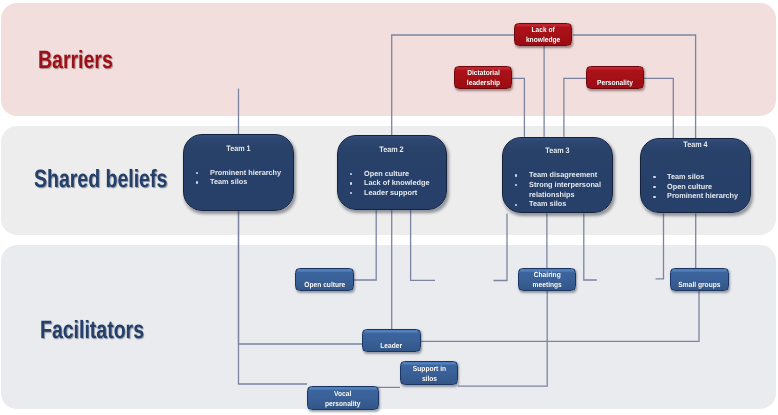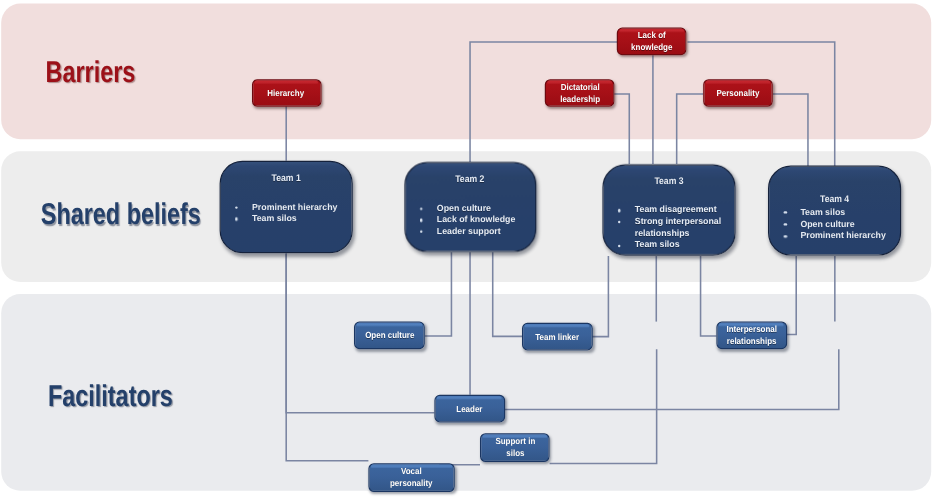--- a/index.html
+++ b/index.html
@@ -10,21 +10,21 @@
   .band{position:absolute;left:1px;width:775px;border-radius:16px;}
   #band-barriers{top:3px;height:112.5px;background:#f1dedd;}
   #band-shared{top:125.5px;height:109px;background:#ededed;}
   #band-facil{top:244.5px;height:164.5px;background:#eaebee;}
   .band-title{position:absolute;font-weight:bold;font-size:25px;line-height:20px;
       transform:scaleX(.78) translateZ(0);transform-origin:0 0;white-space:nowrap;}
   #title-barriers{color:#9c1018;text-shadow:1.2px 1.2px 1px rgba(150,110,110,.75);}
   #title-shared,#title-facil{color:#24406a;text-shadow:1.2px 1.2px 1px rgba(120,126,140,.8);}
   #svg-links{position:absolute;left:0;top:0;width:778px;height:415px;pointer-events:none;}
   .node{position:absolute;box-sizing:border-box;}
-  .pill{border-radius:4.5px;display:flex;align-items:center;justify-content:center;
+  .pill{border-radius:4.5px;display:flex;align-items:flex-end;justify-content:center;
         text-align:center;color:#ffffff;font-weight:bold;font-size:7.4px;
         -webkit-font-smoothing:antialiased;position:absolute;}
   .pill::before{content:"";position:absolute;left:1.4px;right:1.4px;top:0.2px;height:3.2px;
         border-radius:2.6px 2.6px 1px 1px;pointer-events:none;}
   .pill .lbl{display:block;white-space:pre-line;line-height:10px;padding-top:1.4px;
         transform:scaleX(.9) translateZ(0);text-shadow:0 .4px .5px rgba(0,0,0,.4);}
   .red{background:linear-gradient(180deg,#ae1219 0%,#a71017 45%,#9a0c13 100%);
        border:1px solid #6d0a10;
        box-shadow:1px 1.5px 2.2px rgba(40,10,10,.42);}
   .red::before{background:linear-gradient(180deg,#c0222b 0%,#c4262e 45%,#b2171f 100%);}
@@ -77,44 +77,41 @@
       <polyline points="546.9,213.4 546.9,268"></polyline>
       <polyline points="583.8,213.4 583.8,280 597,280"></polyline>
       <polyline points="663.5,213.4 663.5,278.8 655.5,278.8"></polyline>
       <polyline points="695.7,213.4 695.7,268"></polyline>
       <polyline points="547.2,291 547.2,386.2 458,386.2"></polyline>
       <polyline points="420.5,341.3 699,341.3 699,291"></polyline>
       <polyline points="366,387.3 400,387.3"></polyline>
     </g>
   </svg>
 
-  <div class="node pill red" style="left:209.5px;top:65.5px;width:58px;height:23px">
-    <span class="lbl">Hierarchy</span>
-  </div>
   <div class="node pill red" style="left:514px;top:22.5px;width:58px;height:23px">
     <span class="lbl">Lack of
 knowledge</span>
   </div>
   <div class="node pill red" style="left:454px;top:65.5px;width:58px;height:23px">
     <span class="lbl">Dictatorial
 leadership</span>
   </div>
   <div class="node pill red" style="left:586px;top:65.5px;width:58px;height:23px">
     <span class="lbl">Personality</span>
   </div>
 
   <div class="node pill blue" style="left:295px;top:267.5px;width:59px;height:23px">
     <span class="lbl">Open culture</span>
   </div>
-  <div class="node pill blue" style="left:435px;top:268.5px;width:58.5px;height:23px">
-    <span class="lbl">Team linker</span>
+  <div class="node pill blue" style="left:517.5px;top:268px;width:58.5px;height:23px">
+    <span class="lbl">Chairing
+meetings</span>
   </div>
-  <div class="node pill blue" style="left:597px;top:268px;width:58.5px;height:23px">
-    <span class="lbl">Interpersonal
-relationships</span>
+  <div class="node pill blue" style="left:670px;top:268px;width:59px;height:23px">
+    <span class="lbl">Small groups</span>
   </div>
   <div class="node pill blue" style="left:362px;top:329px;width:58.5px;height:23px">
     <span class="lbl">Leader</span>
   </div>
   <div class="node pill blue" style="left:307px;top:386px;width:72px;height:23.5px">
     <span class="lbl">Vocal
 personality</span>
   </div>
   <div class="node pill blue" style="left:400px;top:361px;width:58px;height:23.5px">
     <span class="lbl">Support in
@@ -154,21 +151,21 @@
         </li>
       <li>
           <span class="bt">Strong interpersonal relationships</span>
         </li>
       <li>
           <span class="bt">Team silos</span>
         </li>
     </ul>
   </div>
   <div class="team" style="left:640.2px;top:138.4px;width:110.7px;height:75px">
-    <div class="tname" style="top:22px"><span>Team 4</span></div>
+    <div class="tname" style="top:1px"><span>Team 4</span></div>
     <ul style="left:8.3px;top:28.6px;right:4px">
       <li>
           <span class="bt">Team silos</span>
         </li>
       <li>
           <span class="bt">Open culture</span>
         </li>
       <li>
           <span class="bt">Prominent hierarchy</span>
         </li>

